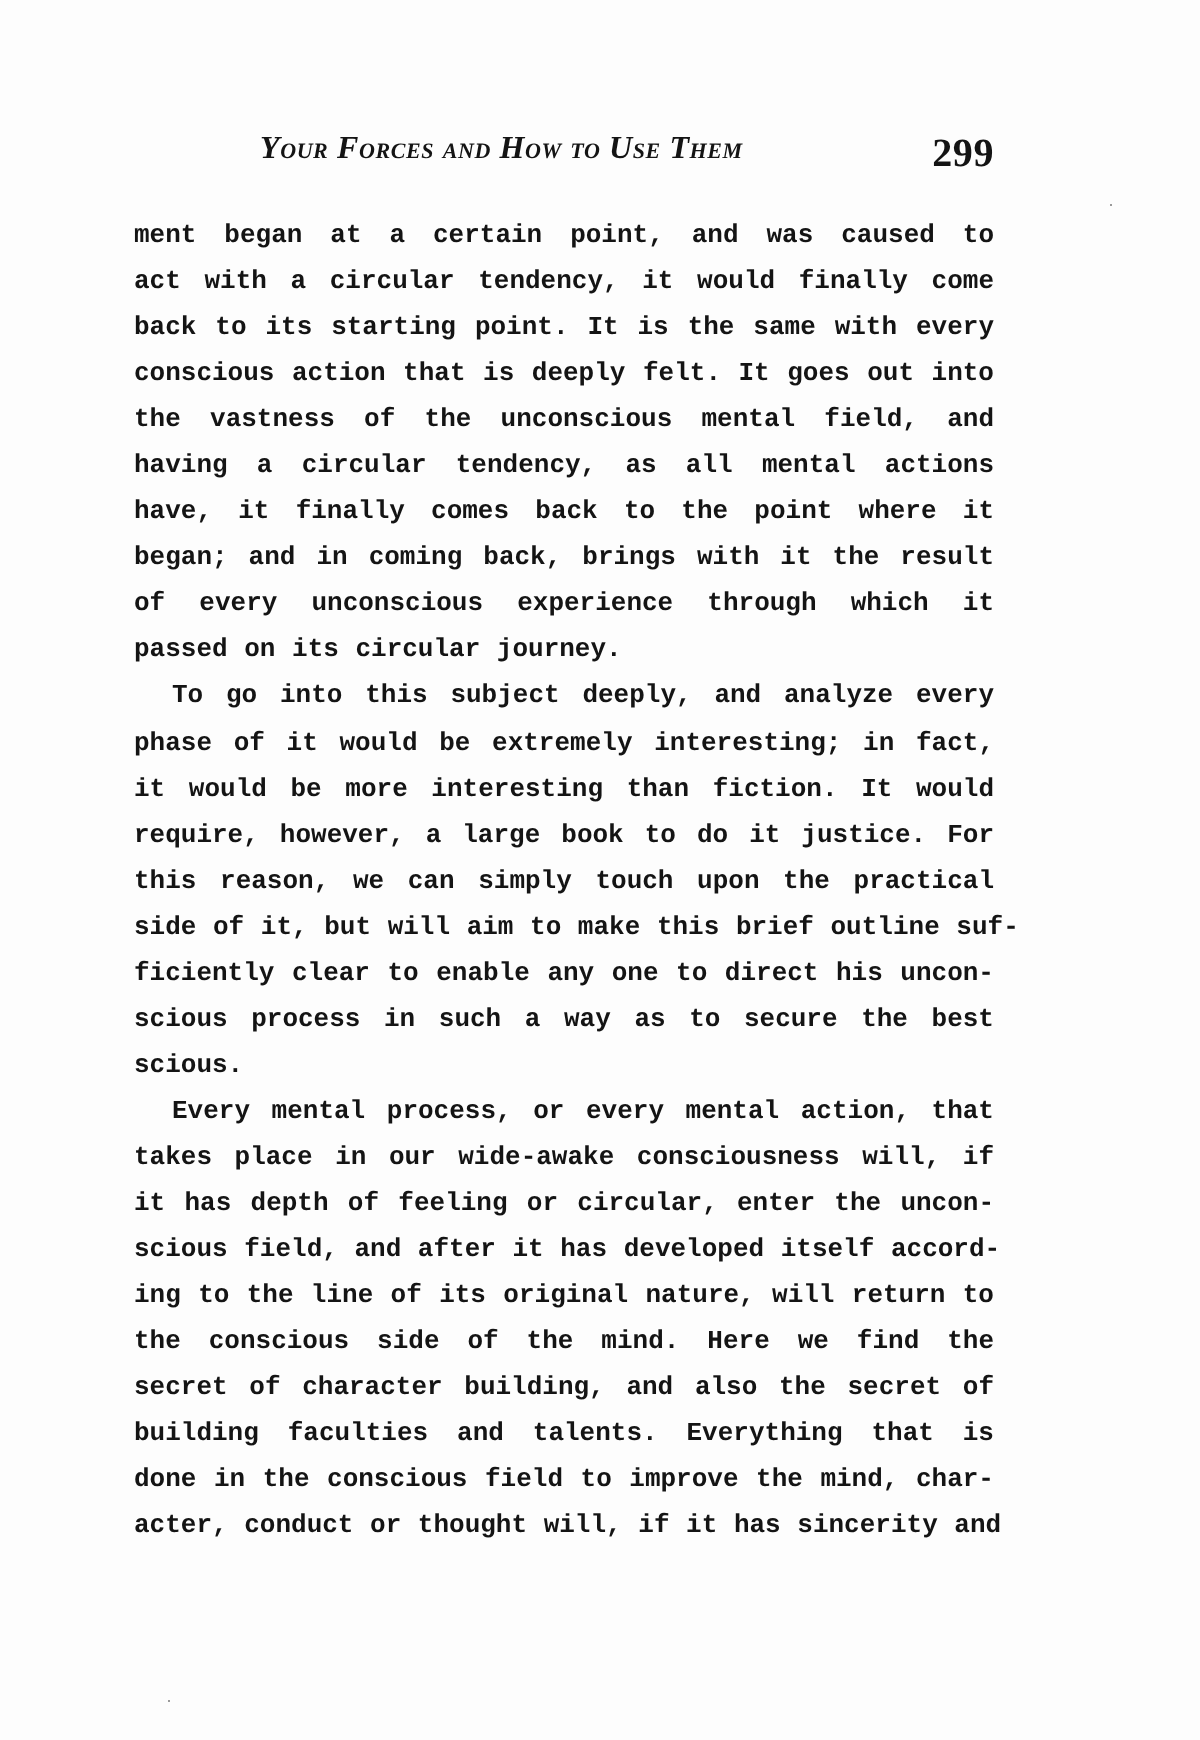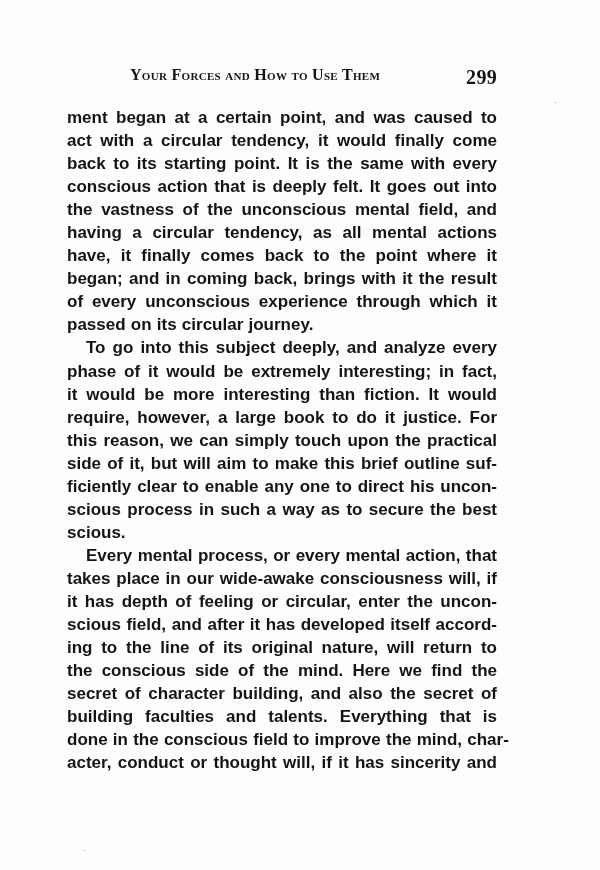--- a/index.html
+++ b/index.html
@@ -31,40 +31,41 @@
       font-weight: bold;
       font-size: 15.5px;
       letter-spacing: 0.3px;
     }
     .running-title {
       position: absolute;
       left: 63px;
       top: 0;
       font-variant: small-caps;
       font-size: 16px;
+      font-style: italic;
     }
     .page-number {
       position: absolute;
       right: 0;
       top: 0;
       font-size: 20px;
     }
     .body-text {
       position: absolute;
       top: 106px;
       left: 67px;
       width: 430px;
     }
     .line {
       display: block;
       height: 23.05px;
       line-height: 23px;
-      font-family: Liberation Sans, sans-serif;
+      font-family: Liberation Mono, monospace;
       font-weight: bold;
-      font-size: 17px;
+      font-size: 13px;
       text-align: justify;
       text-align-last: justify;
       white-space: nowrap;
       word-spacing: 0.5px;
     }
     .line.last {
       text-align-last: left;
     }
     .line.indent {
       text-indent: 19px;

